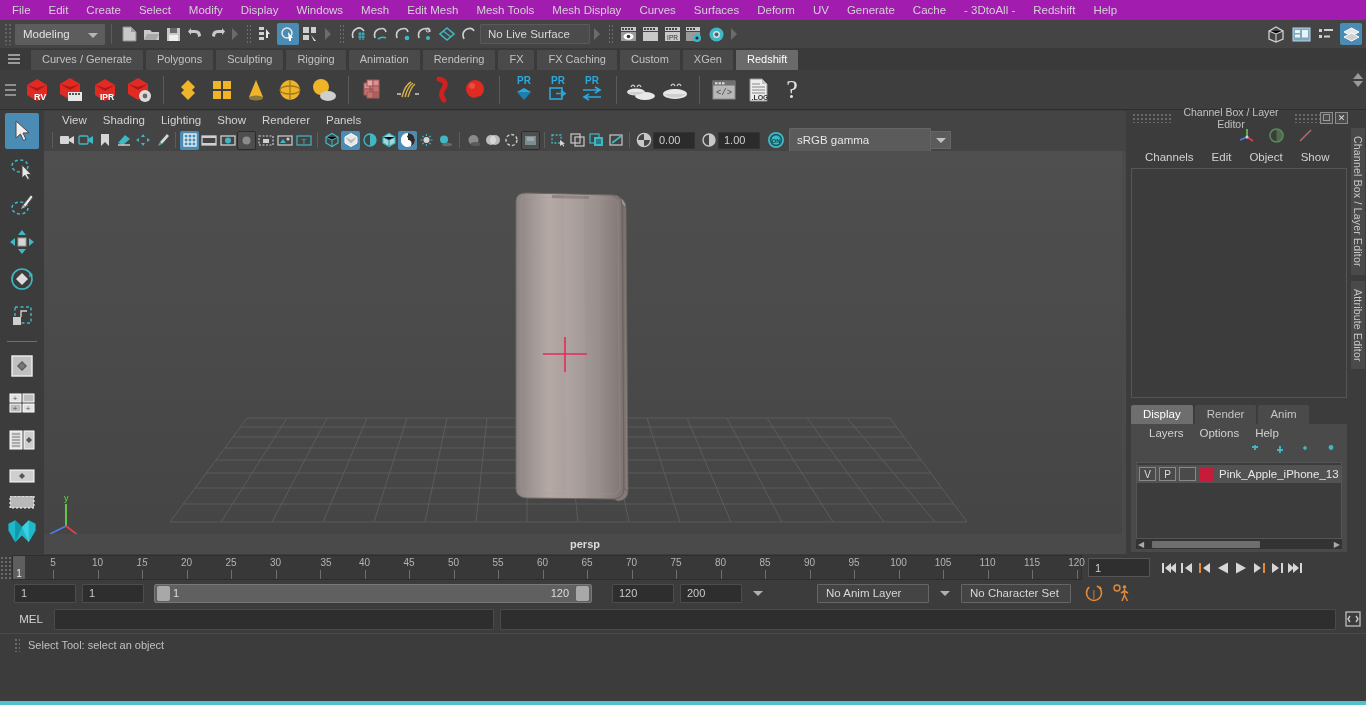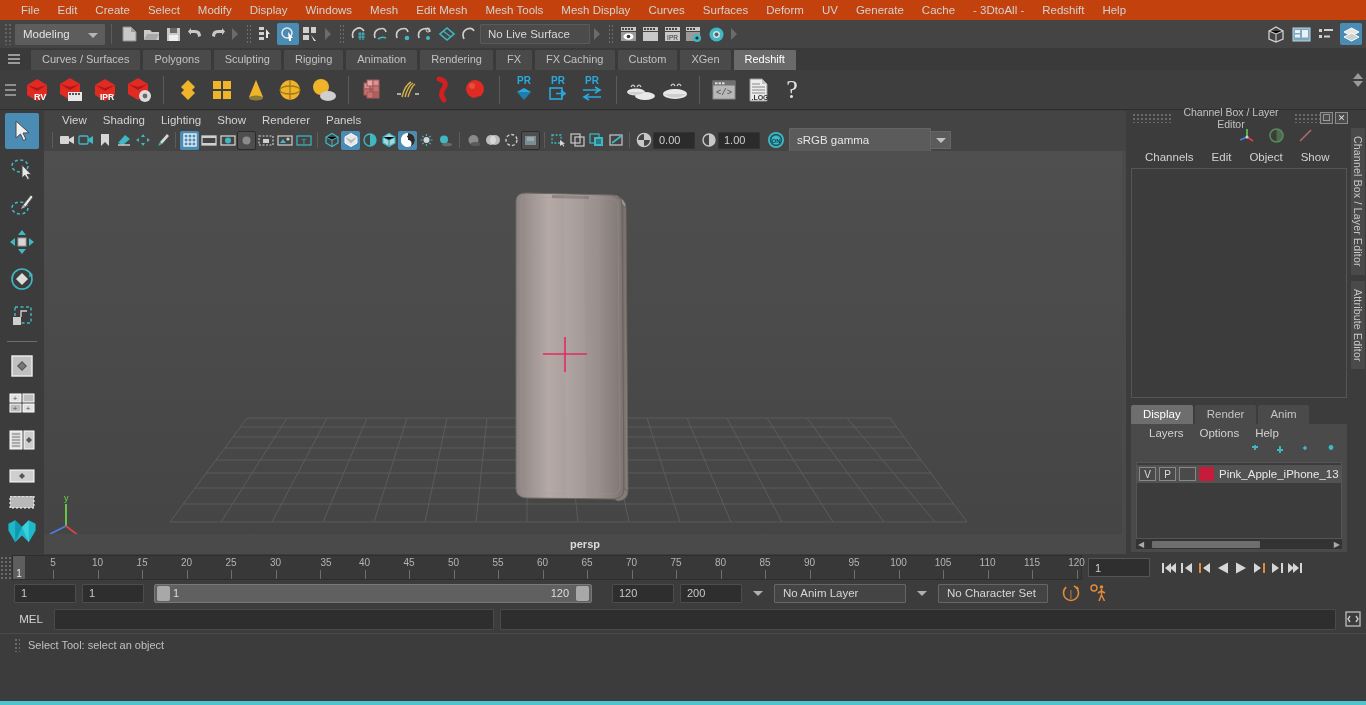--- a/index.html
+++ b/index.html
@@ -9,22 +9,22 @@
     font-family: "Liberation Sans", sans-serif;
     font-size: 11px;
     color: #c8c8c8;
     overflow: hidden;
     -webkit-font-smoothing: antialiased;
   }
   #app { position: relative; width: 1366px; height: 705px; background: #3c3c3c; }
 
   
   .menubar {
-    height: 20px; background: #c2410c; display: flex; align-items: flex-end;
-    padding-left: 12px; gap: 0px;
+    height: 20px; background: #a21caf; display: flex; align-items: flex-end;
+    padding-left: 3px; gap: 0px;
   }
   .menubar .mi {
     padding: 2px 9px 3px 9px; font-size: 11.5px; color: #d2d2d2; cursor: default;
     line-height: 14px; white-space: nowrap;
   }
 
   
   .statusline {
     height: 28px; background: #444; display: flex; align-items: center;
     padding-left: 4px; position: relative;
@@ -466,21 +466,21 @@
     </div>
   </div>
 
   <div class="shelftabs">
     <div class="hamb">
         <i></i>
         <i></i>
         <i></i>
       </div>
     <div id="shelftabs-host" style="display:flex;align-items:flex-end;">
-        <div class="stab">Curves / Surfaces</div>
+        <div class="stab">Curves / Generate</div>
         <div class="stab">Polygons</div>
         <div class="stab">Sculpting</div>
         <div class="stab">Rigging</div>
         <div class="stab">Animation</div>
         <div class="stab">Rendering</div>
         <div class="stab">FX</div>
         <div class="stab">FX Caching</div>
         <div class="stab">Custom</div>
         <div class="stab">XGen</div>
         <div class="stab active">Redshift</div>
@@ -1305,21 +1305,21 @@
       <span class="lbl" style="right:22px;">120</span>
       <span class="hnd" style="right:2px;"></span>
     </div>
     <div class="rfield" style="margin-left:14px;">
       <span>120</span>
     </div>
     <div class="rfield">
       <span>200</span>
     </div>
     <div class="ddarrow"></div>
-    <div class="ddfield" style="width:132px;">
+    <div class="ddfield" style="width:112px;margin-left:43px;">
       <span>No Anim Layer</span>
     </div>
     <div class="ddarrow"></div>
     <div class="ddfield" style="width:110px;">
       <span>No Character Set</span>
     </div>
     <div class="pbtn" style="margin-left:6px;width:22px;height:22px;">
       <svg width="20" height="20" viewBox="0 0 20 20">
           <circle cx="10" cy="10" r="7.5" fill="none" stroke="#e08a3a" stroke-width="1.6" stroke-dasharray="30 8"></circle>
           <path d="M16 3 L18 6 L14.6 6" fill="#e08a3a"></path>

